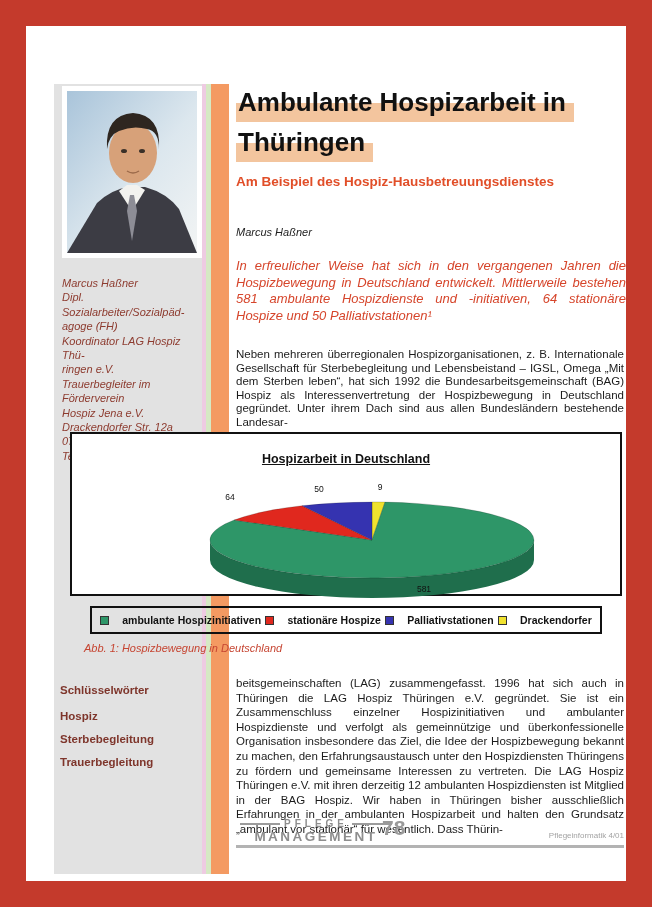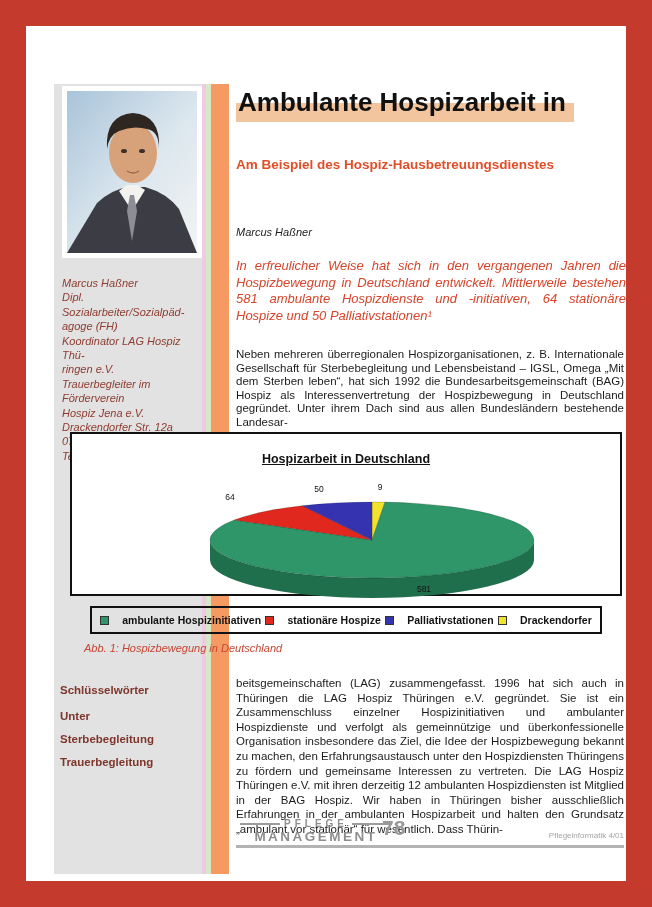--- a/index.html
+++ b/index.html
@@ -26,21 +26,21 @@
     white-space:pre-line;
   }
 
   .kw-head  { position:absolute; left:60px; top:684px; font-weight:bold; font-size:11.5px; color:#7e352b; }
   .kw-item  { position:absolute; left:60px; font-weight:bold; font-size:11.5px; color:#7e352b; }
   .kw-0 { top:710px; } .kw-1 { top:733px; } .kw-2 { top:756px; }
 
   
   .title { position:absolute; left:236px; top:82px; width:390px; font-size:26px; font-weight:bold; line-height:40px; color:#111; }
   .title .hl { display:inline-block; padding:0 8px 0 2px; background:linear-gradient(180deg, rgba(0,0,0,0) 52%, #f3c59e 52%); }
-  .subtitle { position:absolute; left:236px; top:156px; width:390px; font-size:13.5px; font-weight:bold; line-height:18px; color:#e14e28; }
+  .subtitle { position:absolute; left:236px; top:173px; width:390px; font-size:13.5px; font-weight:bold; line-height:18px; color:#e14e28; }
   .byline { position:absolute; left:236px; top:226px; font-size:11px; font-style:italic; color:#222; }
 
   .intro {
     position:absolute; left:236px; top:258px; width:390px;
     font-size:13px; font-style:italic; line-height:16.6px; color:#d6452b; text-align:justify;
   }
   .para1 {
     position:absolute; left:236px; top:348px; width:388px;
     font-size:11.5px; line-height:13.6px; text-align:justify; color:#1c1c1c;
   }
@@ -110,20 +110,21 @@
 Koordinator LAG Hospiz Thü-
 ringen e.V.
 Trauerbegleiter im Förderverein
 Hospiz Jena e.V.
 Drackendorfer Str. 12a
 07747 Jena
 Tel./Fax: 03641/226372</div>
 
   <div class="title">
     <span class="hl">Ambulante Hospizarbeit in</span><br>
+    <span class="hl">Thüringen</span>
   </div>
 
   <div class="subtitle">
     <span>Am Beispiel des Hospiz-Hausbetreuungsdienstes</span><br>
   </div>
 
   <div class="byline">Marcus Haßner</div>
 
   <div class="intro">In erfreulicher Weise hat sich in den vergangenen Jahren die Hospizbewegung in Deutschland entwickelt. Mittlerweile bestehen 581 ambulante Hospizdienste und -initiativen, 64 stationäre Hospize und 50 Palliativstationen¹</div>
   <div class="para1">Neben mehreren überregionalen Hospizorganisationen, z. B. Internationale Gesellschaft für Sterbebegleitung und Lebensbeistand – IGSL, Omega „Mit dem Sterben leben“, hat sich 1992 die Bundesarbeitsgemeinschaft (BAG) Hospiz als Interessenvertretung der Hospizbewegung in Deutschland gegründet. Unter ihrem Dach sind aus allen Bundesländern bestehende Landesar-</div>
@@ -159,21 +160,21 @@
       <span class="legend-item">
         <span class="swatch" id="sw3" style="background: rgb(240, 226, 47);"></span>
         <span>Drackendorfer</span>
       </span>
     </div>
   </div>
 
   <div class="fig-caption">Abb. 1: Hospizbewegung in Deutschland</div>
 
   <div class="kw-head">Schlüsselwörter</div>
-  <div class="kw-item kw-0">Unter</div>
+  <div class="kw-item kw-0">Hospiz</div>
   <div class="kw-item kw-1">Sterbebegleitung</div>
   <div class="kw-item kw-2">Trauerbegleitung</div>
 
   <div class="para2">beitsgemeinschaften (LAG) zusammengefasst. 1996 hat sich auch in Thüringen die LAG Hospiz Thüringen e.V. gegründet. Sie ist ein Zusammenschluss einzelner Hospizinitiativen und ambulanter Hospizdienste und verfolgt als gemeinnützige und überkonfessionelle Organisation insbesondere das Ziel, die Idee der Hospizbewegung bekannt zu machen, den Erfahrungsaustausch unter den Hospizdiensten Thüringens zu fördern und gemeinsame Interessen zu vertreten. Die LAG Hospiz Thüringen e.V. mit ihren derzeitig 12 ambulanten Hospizdiensten ist Mitglied in der BAG Hospiz. Wir haben in Thüringen bisher ausschließlich Erfahrungen in der ambulanten Hospizarbeit und halten den Grundsatz „ambulant vor stationär“ für wesentlich. Dass Thürin-</div>
 
   <div class="footer-rule"></div>
   <div class="logo">
     <div class="logo-row1">
       <span class="logo-pflege">PFLEGE</span>
     </div>

